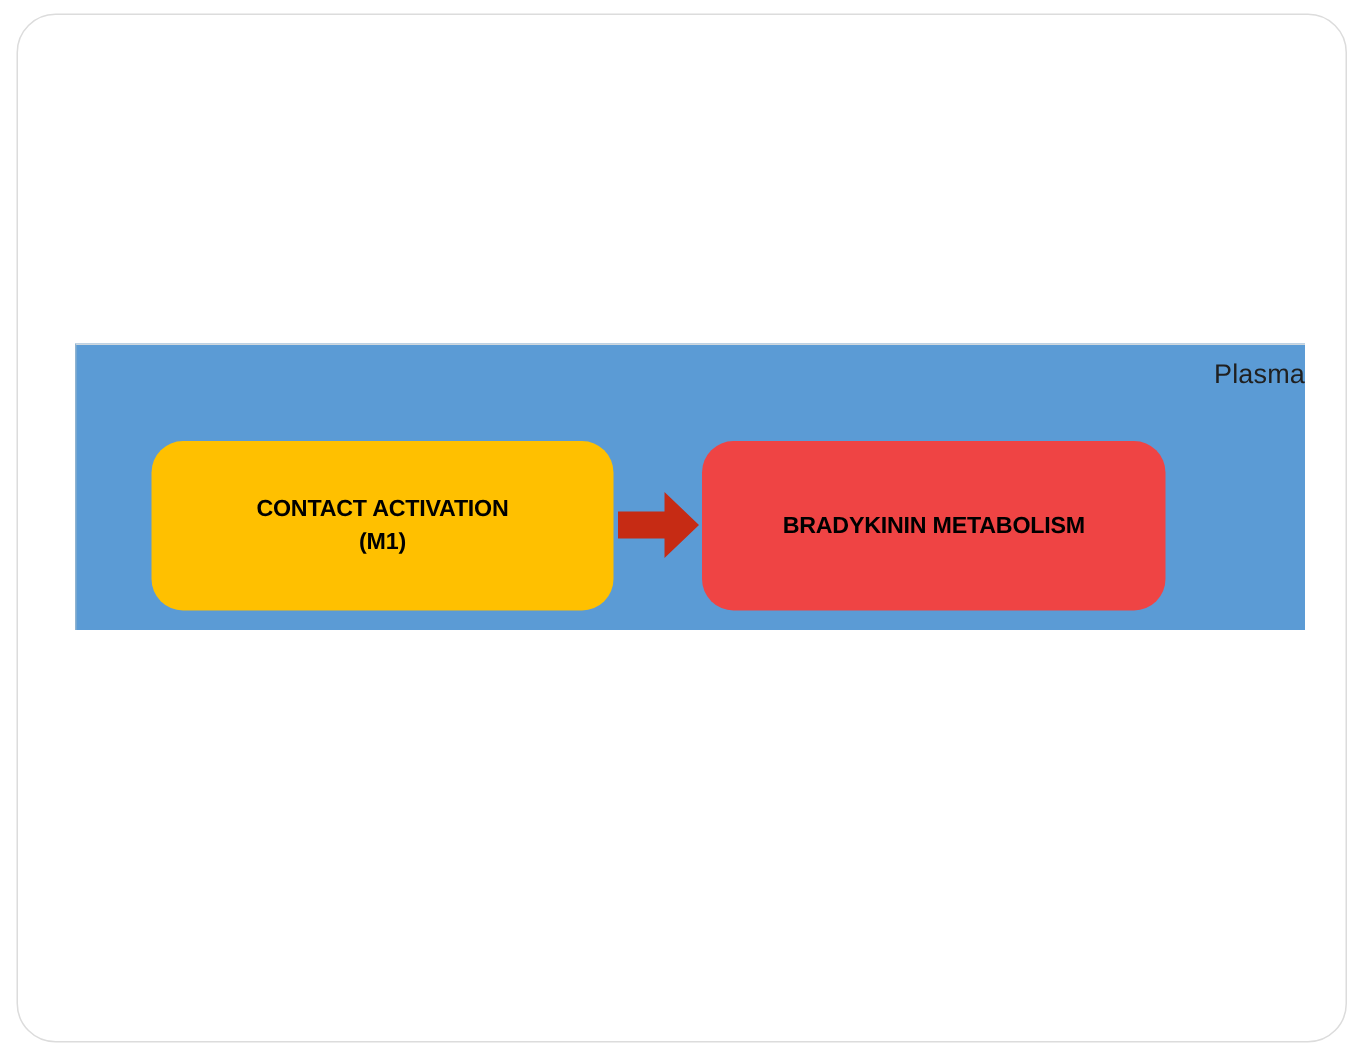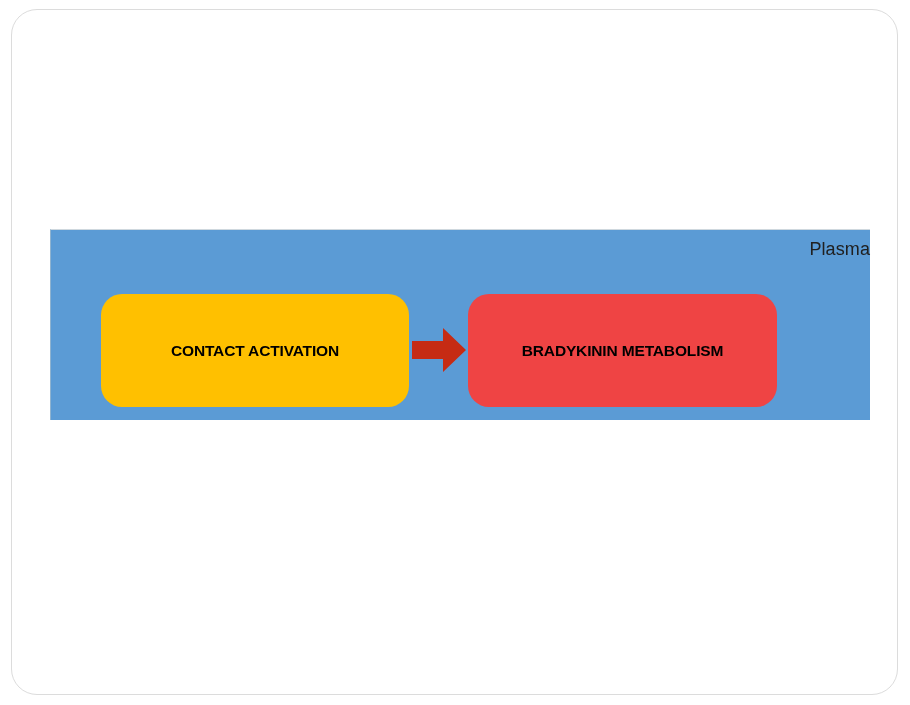--- a/index.html
+++ b/index.html
@@ -111,20 +111,21 @@
 
 <div id="slide-card">
 
   <div id="plasma-panel">
 
     <div id="plasma-label">Plasma</div>
 
     <div class="process-box" id="box-m1">
       <div>
         <span class="box-line-1">CONTACT ACTIVATION</span>
+        <span class="box-line-2">(M1)</span>
       </div>
     </div>
 
     <div id="flow-arrow">
       <svg viewBox="0 0 54 50" xmlns="http://www.w3.org/2000/svg" aria-hidden="true">
         <polygon points="0,16 31,16 31,3 54,25 31,47 31,34 0,34" fill="#C62B14"></polygon>
       </svg>
     </div>
 
     <div class="process-box" id="box-m2">

